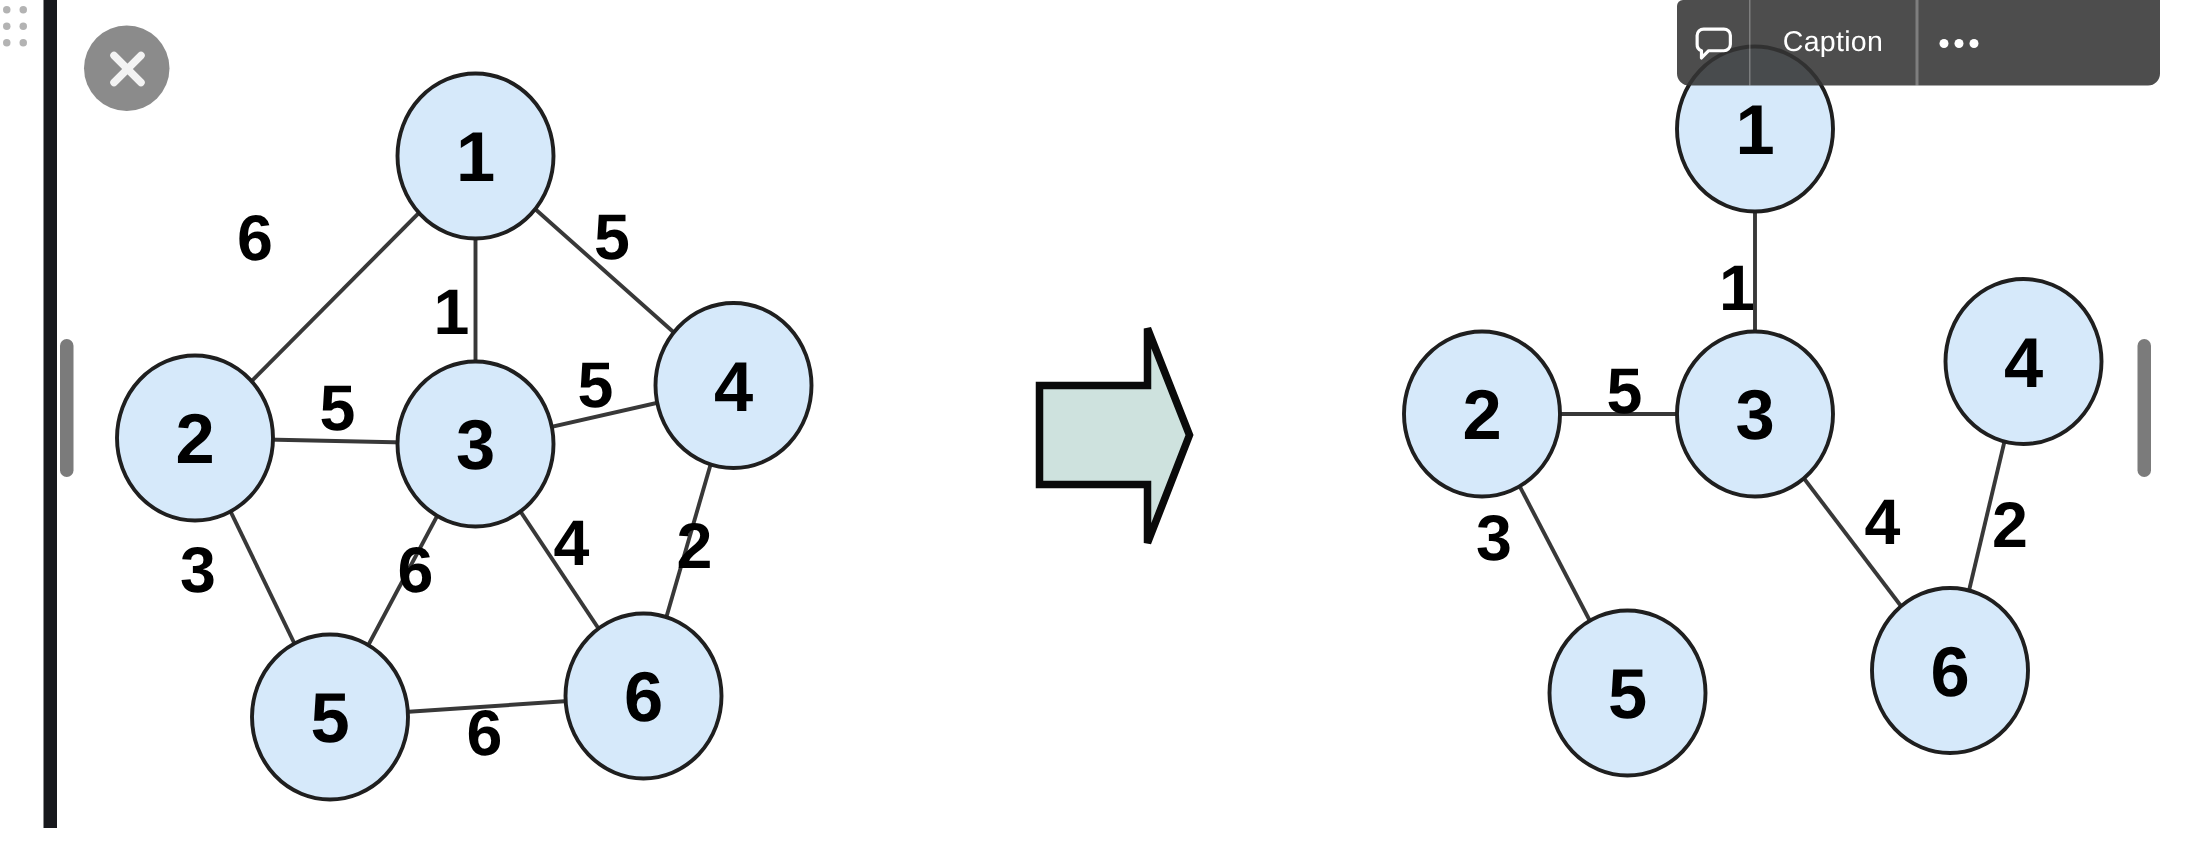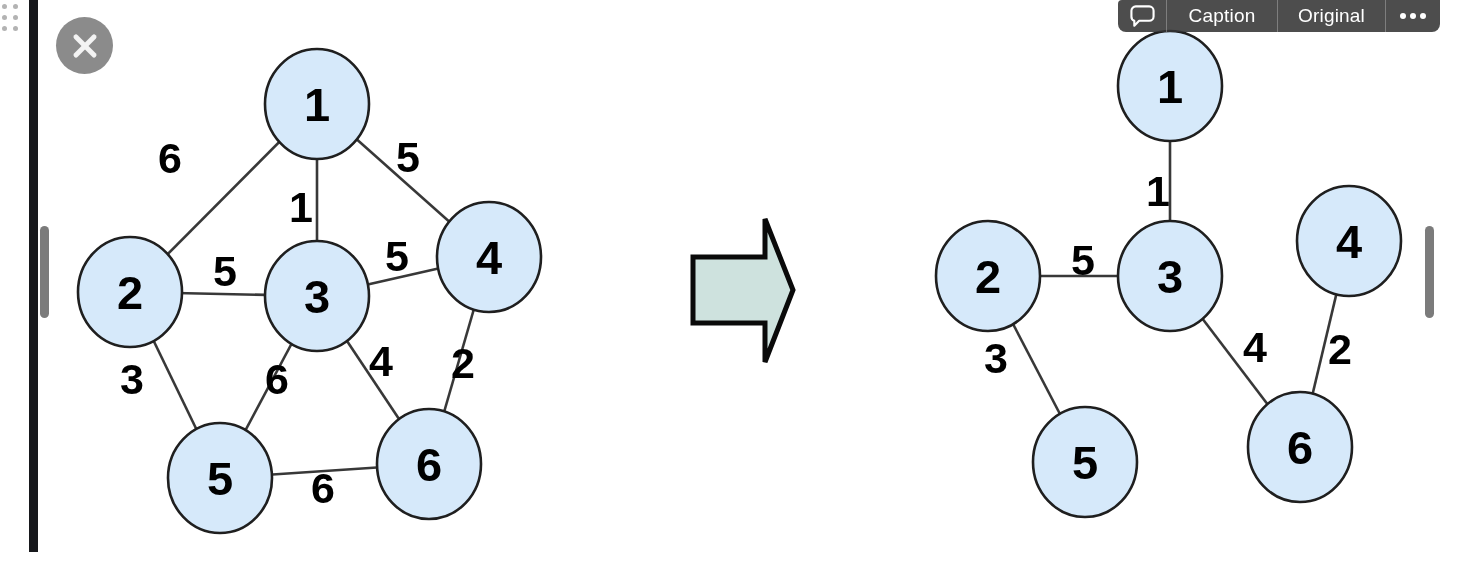--- a/index.html
+++ b/index.html
@@ -21,21 +21,21 @@
   .pill.left{left:40px;top:226px;}
   .pill.right{left:1425px;top:226px;}
   
   .close-btn{
     position:absolute;left:56px;top:17px;width:57px;height:57px;border-radius:50%;
     background:#8b8b8b;border:none;padding:0;cursor:pointer;z-index:7;
     display:flex;align-items:center;justify-content:center;
   }
   
   .toolbar{
-    position:absolute;left:1118px;top:0;width:322px;height:32px;z-index:8;
+    position:absolute;left:1118px;top:0;width:322px;height:57px;z-index:8;
     display:flex;align-items:stretch;
     background:rgba(52,52,52,0.88);
     border-radius:4px 0 8px 8px;
     color:#fff;
   }
   .tb-btn{
     background:none;border:none;color:#fff;cursor:pointer;
     font-family:"Liberation Sans",sans-serif;font-size:19px;letter-spacing:.2px;
     display:flex;align-items:center;justify-content:center;padding:0;
   }
@@ -134,21 +134,20 @@
 
   <div class="toolbar">
     <button class="tb-btn comment">
       <svg width="27" height="26" viewBox="0 0 28 27">
         <path d="M7 3.5 h14 a4.5 4.5 0 0 1 4.5 4.5 v6 a4.5 4.5 0 0 1 -4.5 4.5 h-10.5 l-5 5 v-5 h0 a4.5 4.5 0 0 1 -3 -4.5 v-6 a4.5 4.5 0 0 1 4.5 -4.5 z" fill="none" stroke="#ffffff" stroke-width="2.2" stroke-linejoin="round"></path>
       </svg>
     </button>
     <div class="tb-divider"></div>
     <button class="tb-btn caption">Caption</button>
     <div class="tb-divider"></div>
-    <button class="tb-btn original">Original</button>
     <div class="tb-divider"></div>
     <button class="tb-btn more">
       <span class="more-dots">
           <i></i>
           <i></i>
           <i></i>
         </span>
     </button>
   </div>
 

